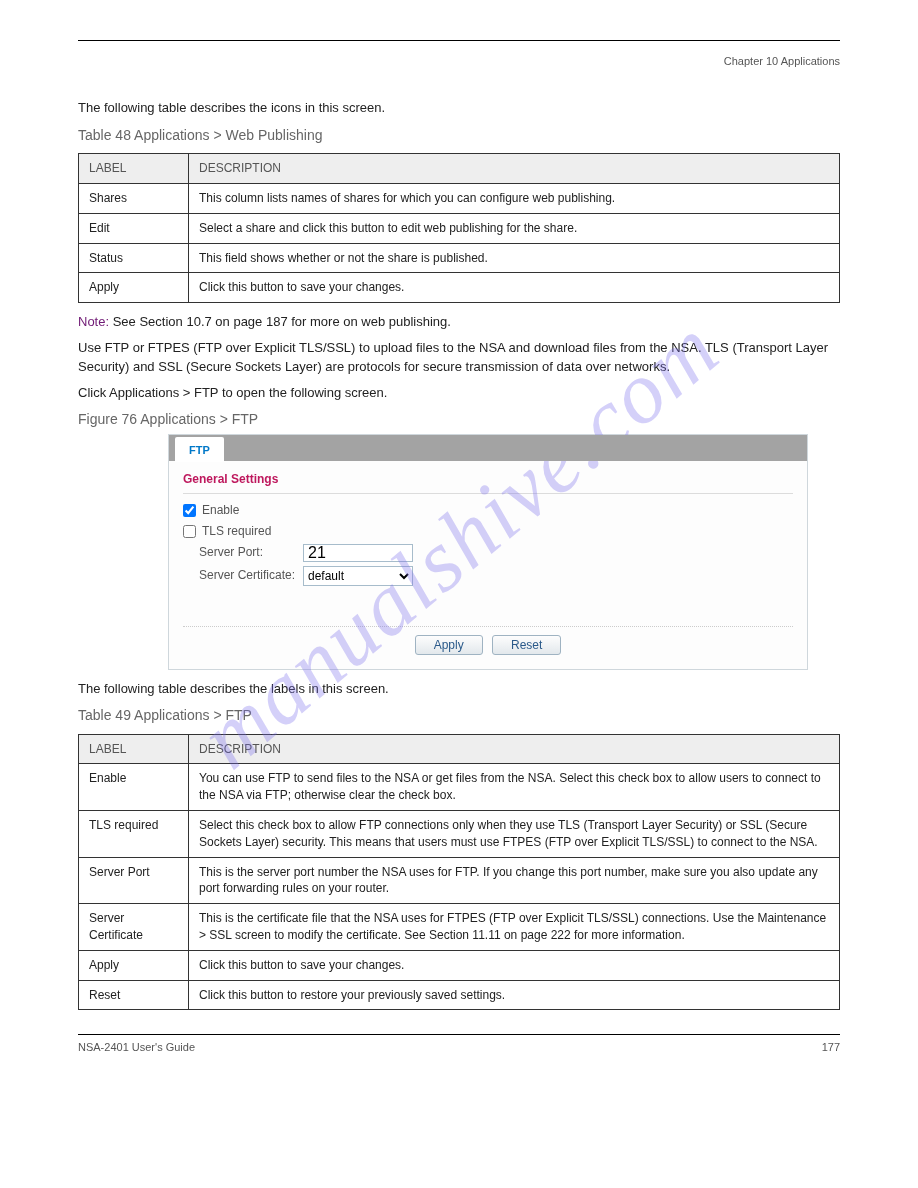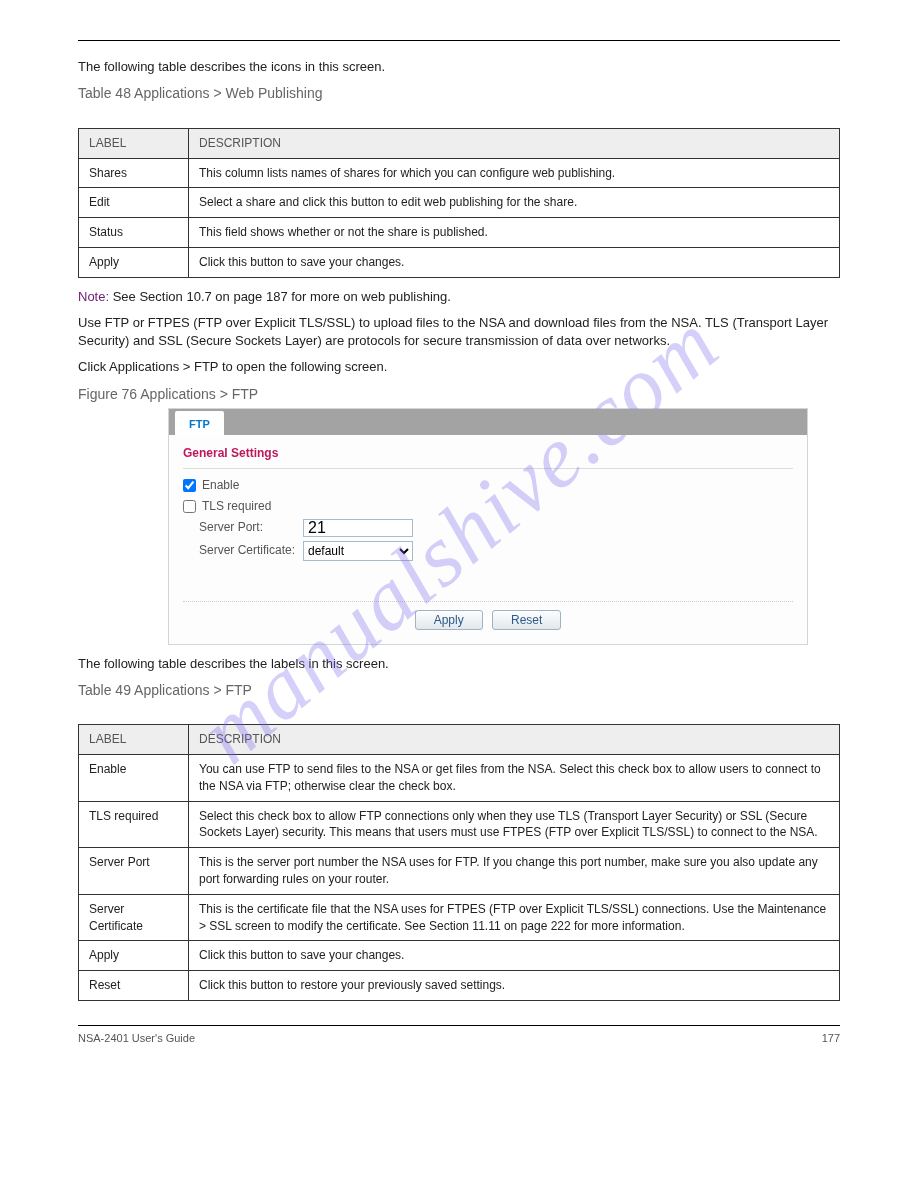--- a/index.html
+++ b/index.html
@@ -33,21 +33,21 @@
   .intro-text, .body-text, .note-text { font-size: 13px; margin: 8px 0; }
   h3.sec-title {
     font-size: 18px;
     font-weight: bold;
     color: #444;
     margin: 30px 0 10px;
   }
   table.data {
     width: 100%;
     border-collapse: collapse;
-    margin: 24px 0 10px;
+    margin: 8px 0 10px;
   }
   table.data th, table.data td {
     border: 1px solid #333;
     padding: 6px 10px;
     text-align: left;
     vertical-align: top;
     font-size: 12px;
   }
   table.data th {
     background: #eeeeee;
@@ -168,20 +168,24 @@
     white-space: nowrap;
   }
 </style>
 </head>
 <body>
 
 <div class="page">
   <div class="wm">manualshive.com</div>
 
   <div class="header-bar"></div>
+  <div class="header-line">
+    <span></span>
+    <span>Chapter 10 Applications</span>
+  </div>
 
   <p class="intro-text">The following table describes the icons in this screen.</p>
 
   <div class="caption">Table 48   Applications &gt; Web Publishing</div>
   <table class="data">
     <tbody>
         <tr>
       <th class="col0">LABEL</th>
       <th>DESCRIPTION</th>
     </tr>

